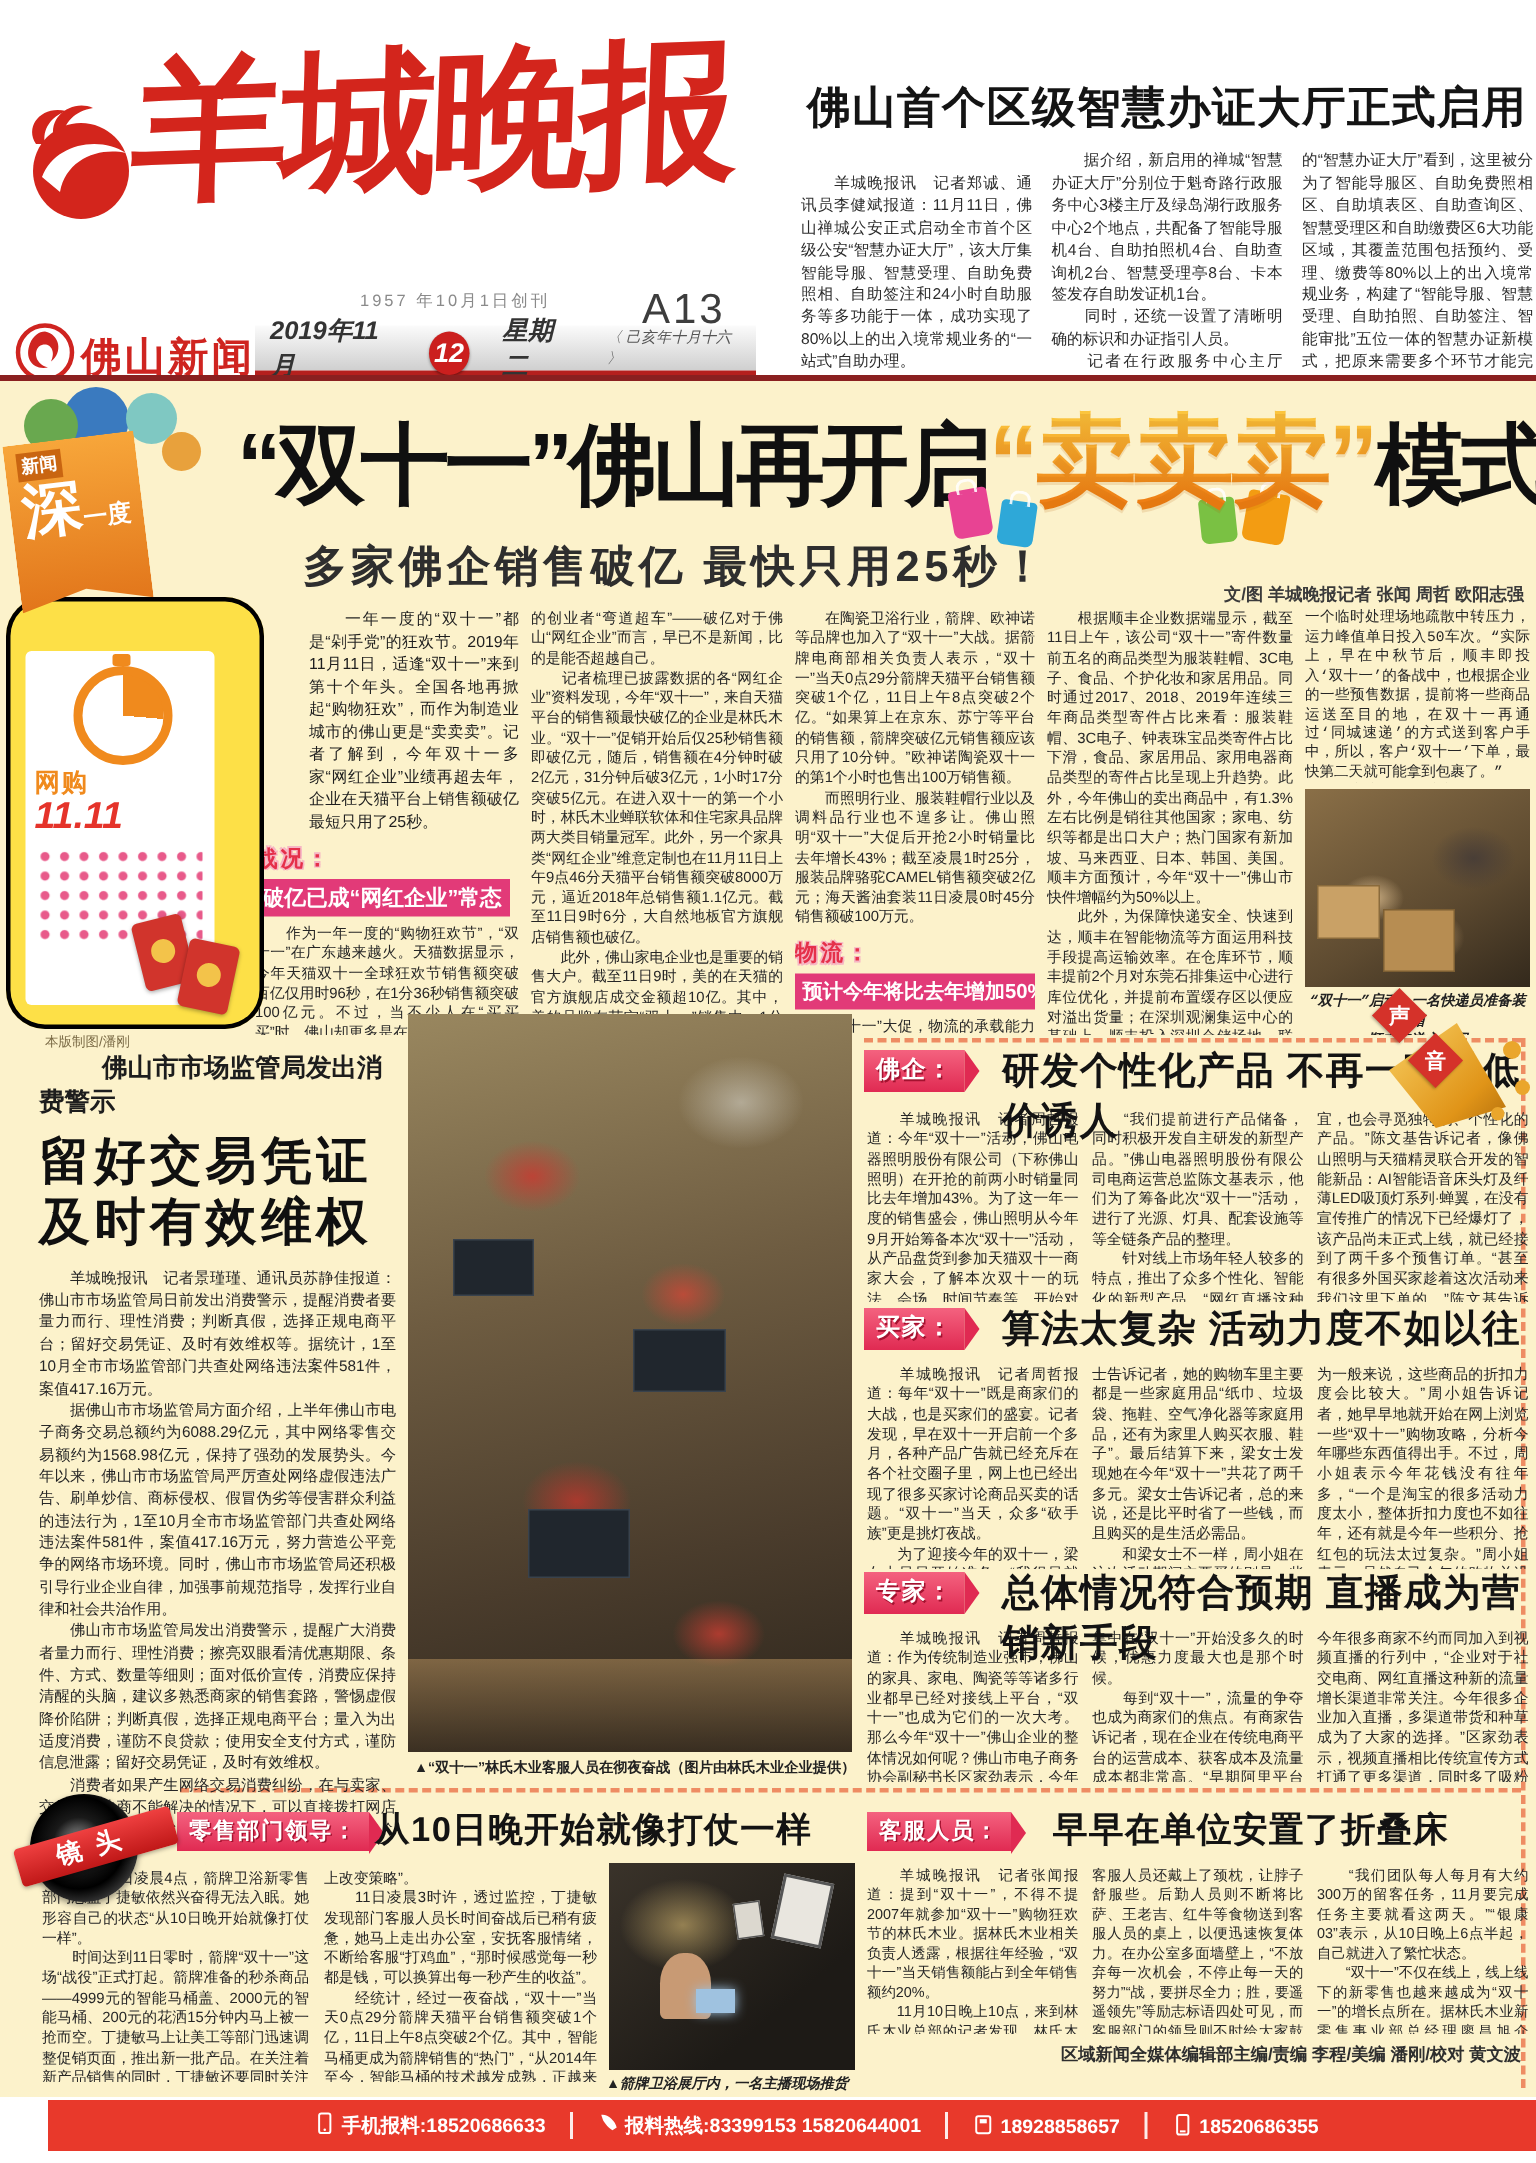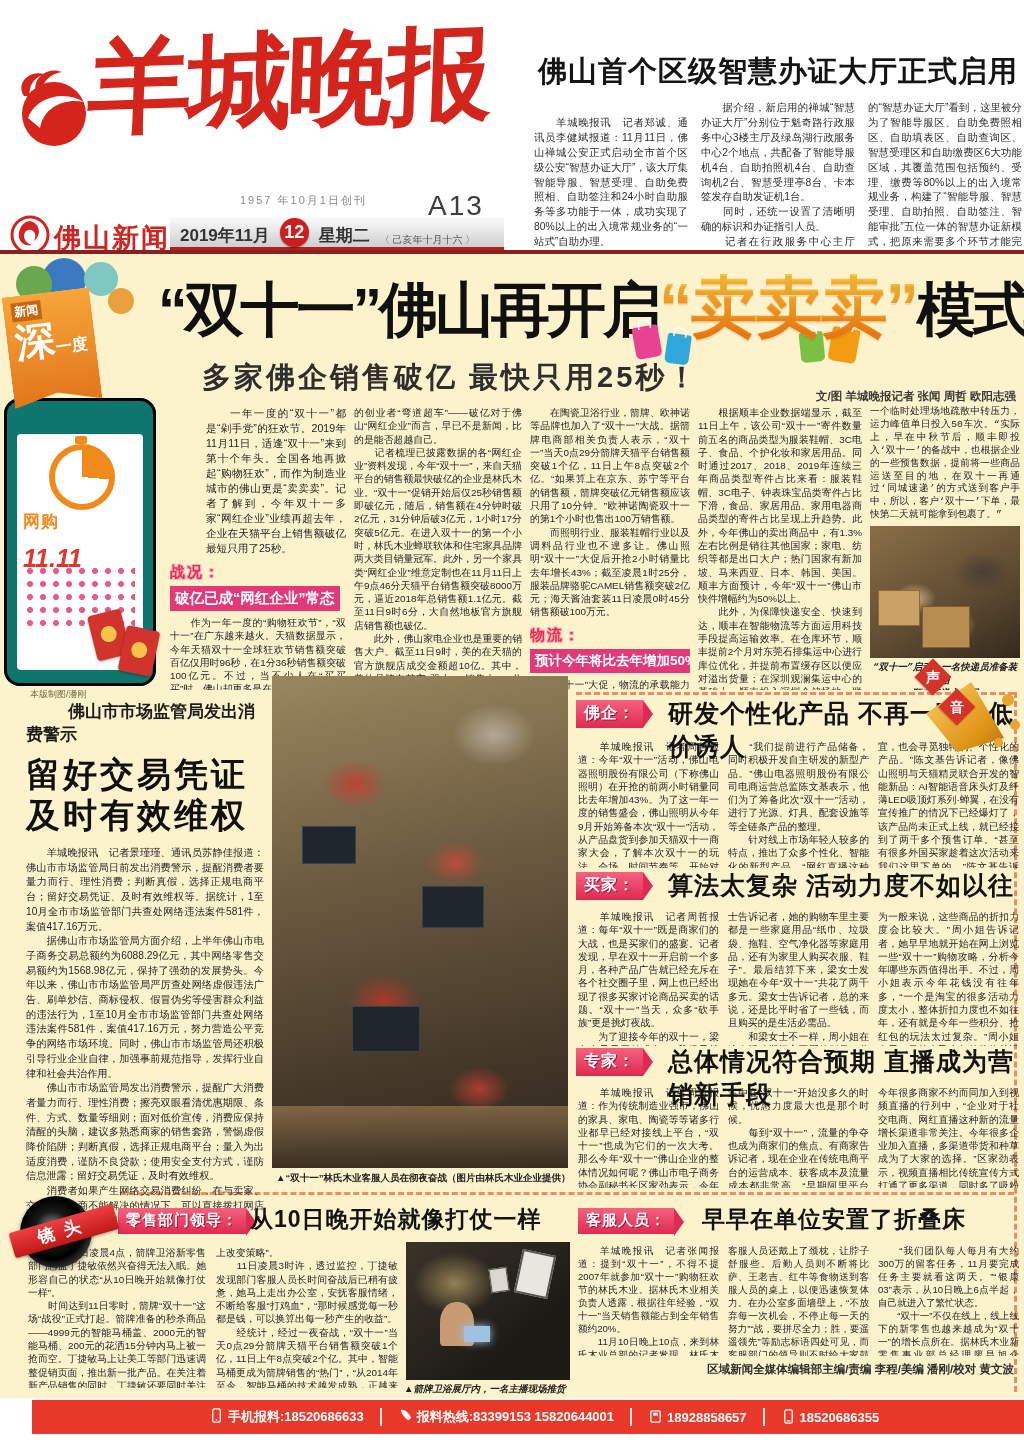--- a/index.html
+++ b/index.html
@@ -6,21 +6,21 @@
   #page{position:relative;width:1024px;height:1442px;background:#fff;overflow:hidden;
         font-family:"Liberation Sans",sans-serif;margin:0 auto;}
   .abs{position:absolute;}
   
   .logo-text{left:88px;top:28px;font-family:"DejaVu Serif",serif;font-size:104px;font-weight:900;
              color:#d3251c;letter-spacing:-4px;transform:rotate(-2deg) skewX(-4deg);line-height:1;}
   .founded{left:240px;top:193px;font-size:11px;color:#8a8a8a;letter-spacing:2px;}
   .a13{left:428px;top:190px;font-size:28px;color:#3d3d3d;letter-spacing:2px;}
   .fsnews{left:54px;top:220px;font-size:27px;font-weight:900;color:#cf2420;letter-spacing:2px;}
   .datebar{left:170px;top:217px;width:334px;height:33px;background:linear-gradient(180deg,#fbfbfb,#cfcfcf);
-           border-bottom:3px solid #b5201e;display:flex;align-items:flex-end;gap:10px;padding:0 10px;box-sizing:border-box;}
+           border-bottom:3px solid #b5201e;display:flex;align-items:center;gap:22px;padding:0 10px;box-sizing:border-box;font-style:italic;}
   .datebar .dp{font-size:17px;font-weight:700;color:#333;}
   .day-circle{width:29px;height:29px;border-radius:50%;background:#cb1f1e;color:#fff;font-size:18px;font-weight:700;
               display:flex;align-items:center;justify-content:center;margin-top:6px;box-shadow:0 1px 2px rgba(0,0,0,.4);}
   .lunar{font-size:10px;color:#555;}
   .maroon-rule{left:0;top:250px;width:1024px;height:4px;background:#8a2020;}
   
   .top-article{left:534px;top:52px;width:488px;}
   .ta-title{text-align:center;font-size:29px;font-weight:900;color:#141414;letter-spacing:1px;}
   .ta-cols{margin-top:9px;column-count:3;column-gap:13px;font-size:10.4px;line-height:14.9px;
            color:#2c2c2c;text-align:justify;white-space:pre-line;height:150px;overflow:hidden;}
@@ -47,29 +47,29 @@
            padding:3px 5px;margin:2px 0 5px;white-space:nowrap;}
   .pcap{font-size:9.5px;line-height:13px;font-weight:700;color:#222;font-style:italic;text-align:center;}
   
   .ribbon{left:8px;top:292px;width:88px;height:112px;background:linear-gradient(180deg,#f7a63a,#e2761b);
           transform:rotate(-7deg);z-index:3;color:#fff;padding:6px 8px;box-sizing:border-box;
           clip-path:polygon(0 0,100% 0,100% 100%,50% 90%,0 100%);box-shadow:2px 3px 4px rgba(0,0,0,.2);}
   .ribbon .r1{display:inline-block;background:#c96511;font-size:12px;font-weight:700;padding:1px 3px;}
   .ribbon .r2{font-size:40px;font-weight:900;line-height:1.05;}
   .ribbon .r3{font-size:16px;font-weight:700;}
   .bcirc{position:absolute;border-radius:50%;z-index:2;}
-  .phone{left:4px;top:398px;width:152px;height:288px;background:#0f766e;border-radius:16px;z-index:2;
+  .phone{left:4px;top:398px;width:172px;height:288px;background:#fde047;border-radius:26px;z-index:2;
          box-shadow:inset 0 0 0 3px #000;}
   .screen{position:absolute;left:13px;top:36px;width:126px;height:236px;background:#fff;border-radius:4px;overflow:hidden;}
   .watch{position:absolute;left:32px;top:10px;width:54px;height:54px;border-radius:50%;border:6px solid #f08a1d;
          background:conic-gradient(#f08a1d 0 95deg,#fff 95deg 360deg);}
   .watch::after{content:"";position:absolute;left:20px;top:-14px;width:12px;height:8px;background:#f08a1d;border-radius:2px;}
   .wg{position:absolute;left:6px;top:76px;font-size:17px;font-weight:900;color:#f08a1d;letter-spacing:1px;
       text-shadow:1px 1px 0 #fff;}
-  .wnum{position:absolute;left:6px;top:110px;font-size:25px;font-weight:900;font-style:italic;color:#e5332a;}
+  .wnum{position:absolute;left:6px;top:96px;font-size:25px;font-weight:900;font-style:italic;color:#e5332a;}
   .dots{position:absolute;left:8px;top:132px;width:110px;height:66px;
         background:radial-gradient(circle at 5px 5px,#e85a8a 2.6px,transparent 3.4px);background-size:13px 13px;}
   .env{position:absolute;width:34px;height:46px;background:#d1342c;border-radius:4px;box-shadow:0 1px 3px rgba(0,0,0,.35);}
   .env::after{content:"";position:absolute;left:9px;top:14px;width:16px;height:16px;border-radius:50%;background:#f3c34a;}
   .mapcredit{left:30px;top:688px;font-size:9px;color:#7a6a45;z-index:3;}
   
   .photo{position:absolute;}
   .pc-mon{position:absolute;background:#20262d;border:1px solid #39424c;}
   
   .kicker{font-size:17px;font-weight:700;color:#1d1d1d;line-height:23px;text-indent:42px;}

